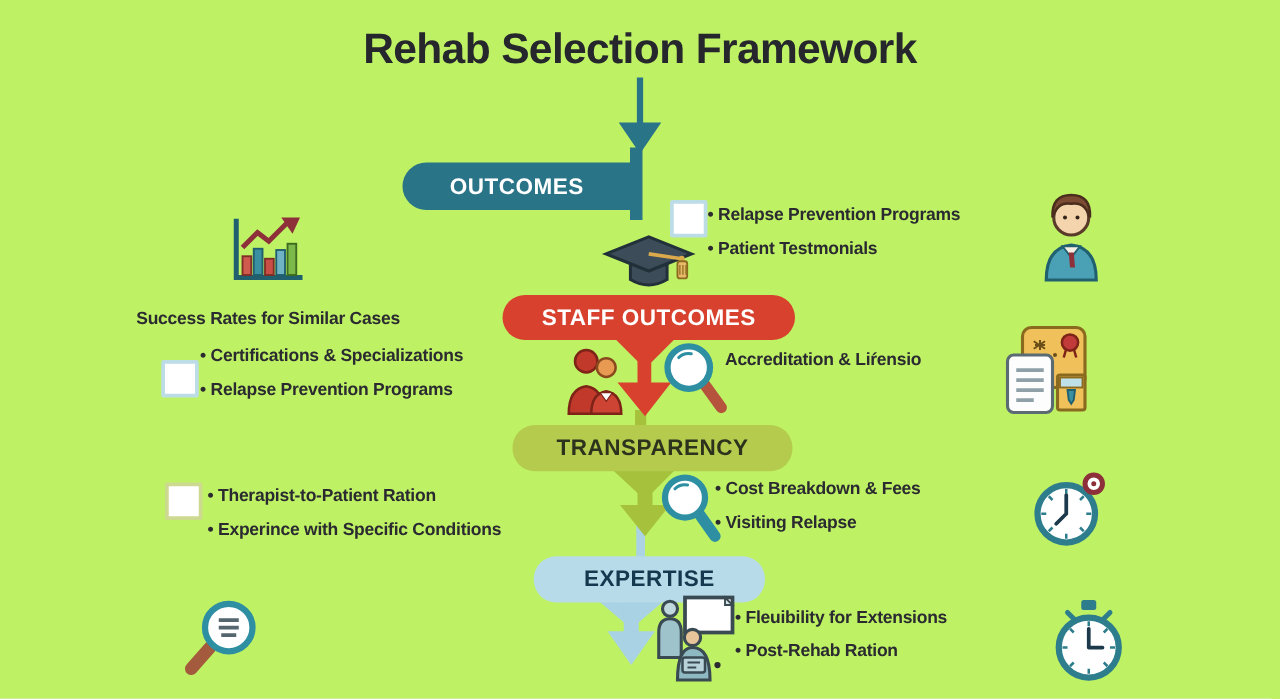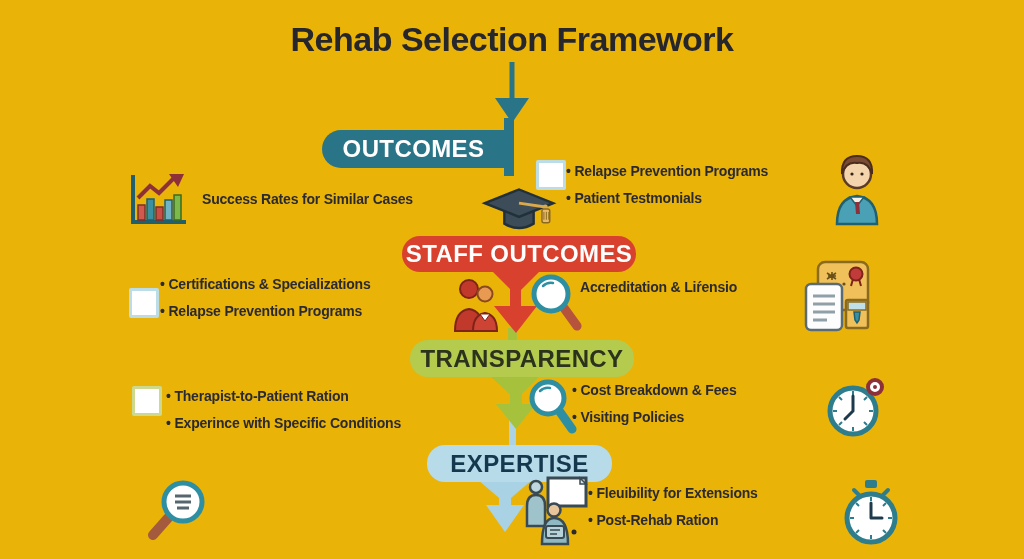--- a/index.html
+++ b/index.html
@@ -1,43 +1,43 @@
 <!DOCTYPE html>
 <html><head>
 <meta charset="utf-8">
 <style>
   html,body{margin:0;padding:0;background:#e8e8e8;}
-  .canvas{position:relative;width:1024px;height:559px;background:#eab308;overflow:hidden;
+  .canvas{position:relative;width:1024px;height:559px;background:#bef264;overflow:hidden;
           font-family:"Liberation Sans",sans-serif;color:#2a2a30;}
   .abs{position:absolute;}
   
   #title{top:20px;left:0;width:1024px;text-align:center;font-size:34px;font-weight:bold;
          color:#26262d;letter-spacing:-0.5px;}
   
   .banner{display:flex;align-items:center;justify-content:center;font-weight:bold;
-          font-size:24px;letter-spacing:0.4px;}
+          font-size:18px;letter-spacing:0.4px;}
   #banner-outcomes{left:322px;top:130px;width:183px;height:38px;background:#2a7487;color:#fff;
                    border-radius:19px 0 0 19px;}
   #banner-staff{left:402px;top:236px;width:234px;height:36px;background:#d9412f;color:#fff;
                 border-radius:18px;}
   #banner-transparency{left:410px;top:340px;width:224px;height:37px;background:#b4cb4e;color:#2c331c;
                        border-radius:18px;}
   #banner-duration{left:427px;top:445px;width:185px;height:37px;background:#b7dbe9;color:#14384d;
                    border-radius:18px;}
   
   .item{font-weight:bold;font-size:14px;line-height:27px;letter-spacing:-0.2px;color:#2a2a30;}
   ul.items{list-style:none;margin:0;padding:0;}
   ul.items.bulleted li::before{content:"•  ";}
   .single-row{display:flex;align-items:center;gap:12px;}
   
   .checkbox{width:24px;height:24px;background:#fff;border-radius:2px;}
   .cb-blue{border:3px solid #bcdce6;}
   .cb-green{border:3px solid #ccd98e;}
   
-  #row1-left{left:126px;top:169px;}
+  #row1-left{left:109px;top:169px;flex-direction:column;}
   #cb1{left:536px;top:160px;}
   #row1-right-list{left:566px;top:158px;}
   #person1{left:828px;top:150px;width:58px;height:76px;}
   #gradcap{left:477px;top:182px;width:84px;height:54px;}
   #cb2{left:129px;top:288px;}
   #row2-left-list{left:160px;top:271px;}
   #people2{left:452px;top:277px;width:50px;height:56px;}
   #mag2{left:526px;top:271px;width:56px;height:62px;}
   #row2-right-text{left:580px;top:274px;}
   #cert2{left:804px;top:258px;width:68px;height:78px;}
@@ -186,21 +186,21 @@
 
   <div class="abs" id="mag3">
     <svg viewBox="0 0 54 60">
       <line x1="36" y1="36" x2="48" y2="53" stroke="#2e8fa3" stroke-width="9" stroke-linecap="round"></line>
       <circle cx="24" cy="22" r="16" fill="#fff" stroke="#2e8fa3" stroke-width="5"></circle>
       <path d="M16 15 Q20 11 26 12" fill="none" stroke="#2e8fa3" stroke-width="2.5" stroke-linecap="round"></path>
     </svg>
   </div>
   <ul class="abs items bulleted" id="row3-right-list">
     <li class="item">Cost Breakdown &amp; Fees</li>
-    <li class="item">Visiting Policies</li>
+    <li class="item">Visiting Relapse</li>
   </ul>
 
   <div class="abs" id="clock3">
     <svg viewBox="0 0 58 64">
       <circle cx="27" cy="35" r="23" fill="#fff" stroke="#2e7d8c" stroke-width="5"></circle>
       <g stroke="#2e7d8c" stroke-width="2">
         <path d="M27 15 v4 M27 51 v4 M7 35 h4 M43 35 h4 M13 21 l3 3 M38 46 l3 3 M41 21 l-3 3 M16 46 l-3 3"></path>
       </g>
       <path d="M27 35 L27 20 M27 35 L19 43" stroke="#1d3a4d" stroke-width="3" stroke-linecap="round"></path>
       <circle cx="49" cy="11" r="7" fill="#fff" stroke="#8e3039" stroke-width="4"></circle>

